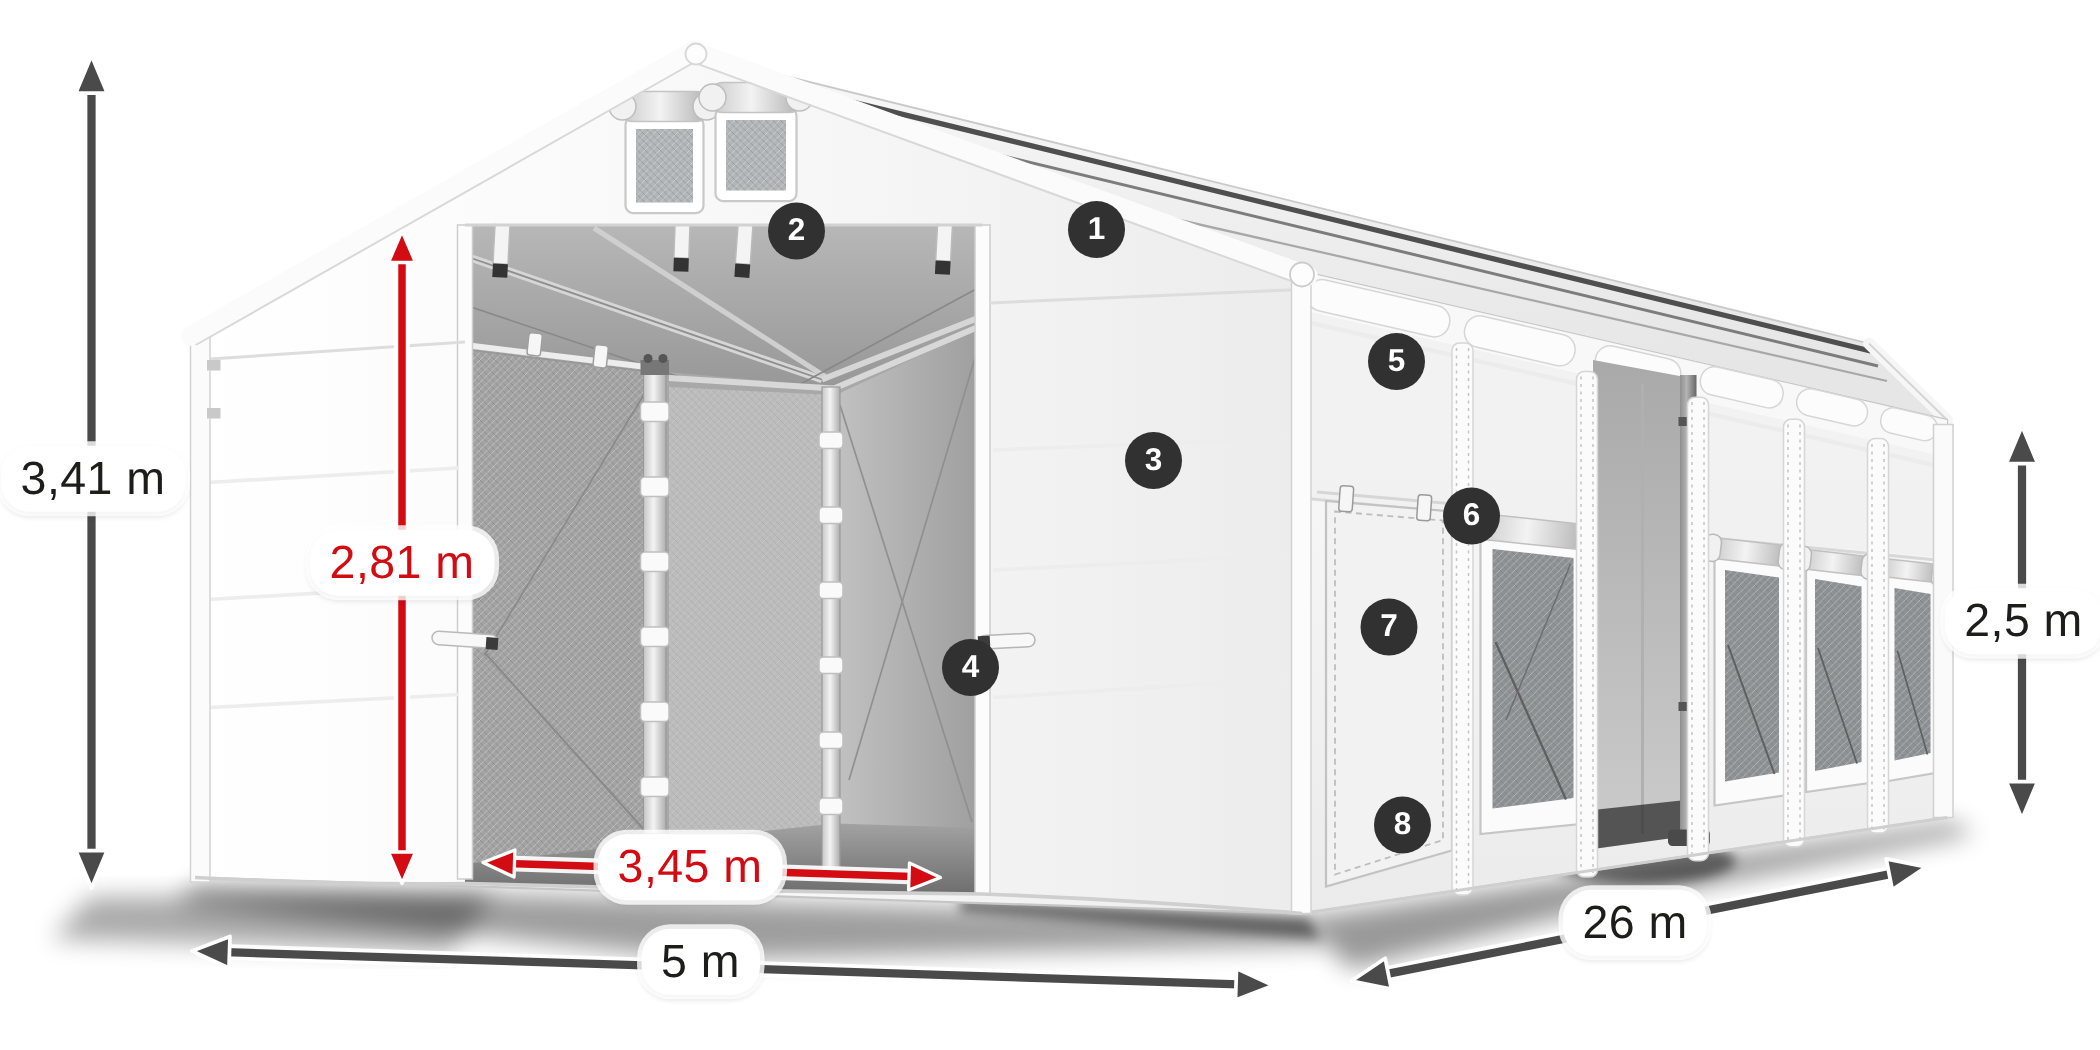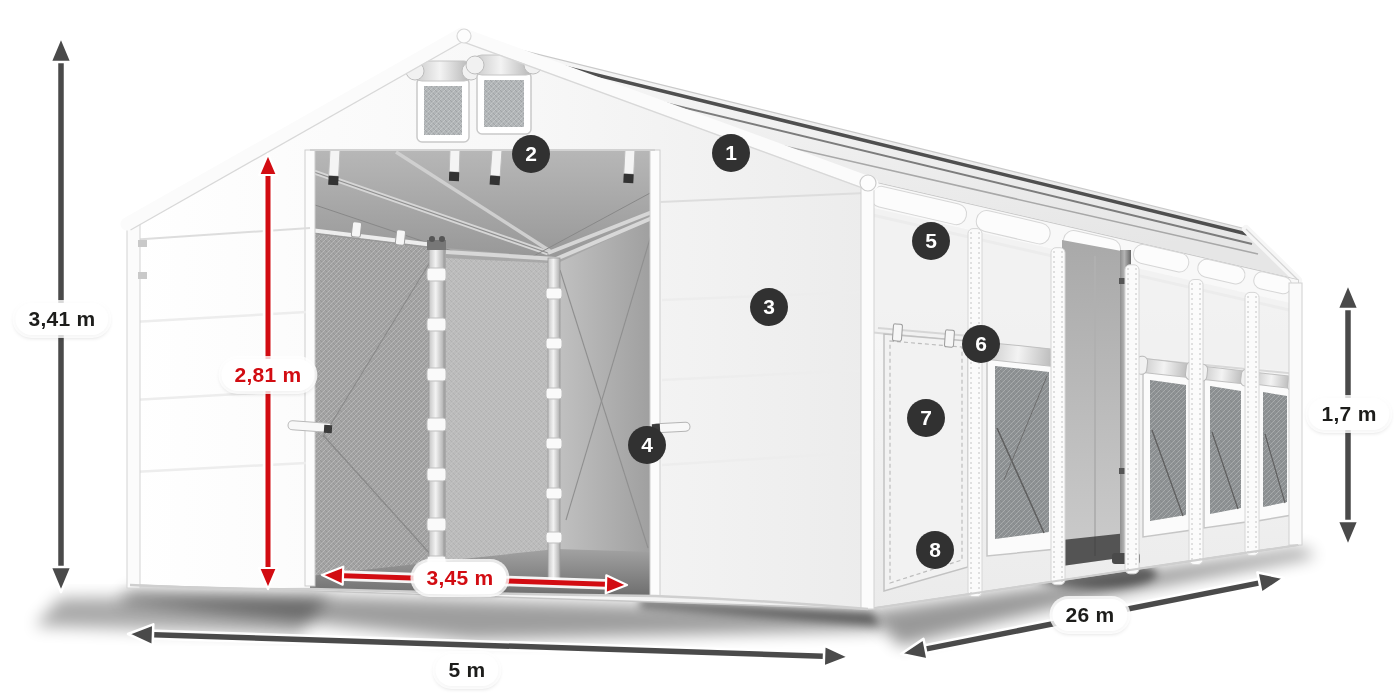--- a/index.html
+++ b/index.html
@@ -18,21 +18,21 @@
   .halo{stroke:#ffffff;stroke-width:10.5;fill:none;opacity:.92;stroke-linecap:round;}
   .shaft-dark{stroke:var(--dim-dark);stroke-width:5.5;fill:none;}
   .shaft-red{stroke:var(--dim-red);stroke-width:5;fill:none;}
   .head-dark{fill:var(--dim-dark);stroke:#ffffff;stroke-width:2.5;stroke-linejoin:round;}
   .head-red{fill:var(--dim-red);stroke:#ffffff;stroke-width:2.2;stroke-linejoin:round;}
   
   .dim-pill{
     position:absolute;transform:translate(-50%,-50%);
     background:var(--label-bg);color:var(--label-text);
     border-radius:19px;padding:4px 13px;
-    font-weight:bold;font-size:21px;line-height:1.15;letter-spacing:.3px;white-space:nowrap;
+    font-weight:normal;font-size:31px;line-height:1.15;letter-spacing:.3px;white-space:nowrap;
     box-shadow:0 0 0 3px rgba(255,255,255,.8),0 2px 5px rgba(0,0,0,.22);
     z-index:5;
   }
   .dim-pill.red{color:var(--dim-red);text-align:center;}
   
   .badge{
     position:absolute;transform:translate(-50%,-50%);
     width:38px;height:38px;border-radius:50%;
     background:var(--badge-bg);color:var(--badge-text);
     font-weight:bold;font-size:21px;
@@ -425,23 +425,23 @@
       <line class="shaft-red" x1="336" y1="575.5" x2="613" y2="584.5"></line>
       <polygon class="head-red" points="0,0 21,-9 21,9" transform="translate(322,575) rotate(1.87)"></polygon>
       <polygon class="head-red" points="0,0 21,-9 21,9" transform="translate(627,585) rotate(181.87)"></polygon>
     </g>
   </g>
 </svg>
 
 <div class="dim-pill" style="left:62px;  top:319px;">3,41 m</div>
 <div class="dim-pill red" style="left:268px; top:375px;">2,81 m</div>
 <div class="dim-pill red" style="left:460px; top:578px;">3,45 m</div>
-<div class="dim-pill" style="left:467px; top:670px;">5 m</div>
+<div class="dim-pill" style="left:467px; top:641px;">5 m</div>
 <div class="dim-pill" style="left:1090px;top:615px;">26 m</div>
-<div class="dim-pill" style="left:1349px;top:414px;">1,7 m</div>
+<div class="dim-pill" style="left:1349px;top:414px;">2,5 m</div>
 
 <div class="badge" style="left:731px; top:153px;">1</div>
 <div class="badge" style="left:531px; top:154px;">2</div>
 <div class="badge" style="left:769px; top:307px;">3</div>
 <div class="badge" style="left:647px; top:445px;">4</div>
 <div class="badge" style="left:931px; top:241px;">5</div>
 <div class="badge" style="left:981px; top:344px;">6</div>
 <div class="badge" style="left:926px; top:418px;">7</div>
 <div class="badge" style="left:935px; top:550px;">8</div>
 

